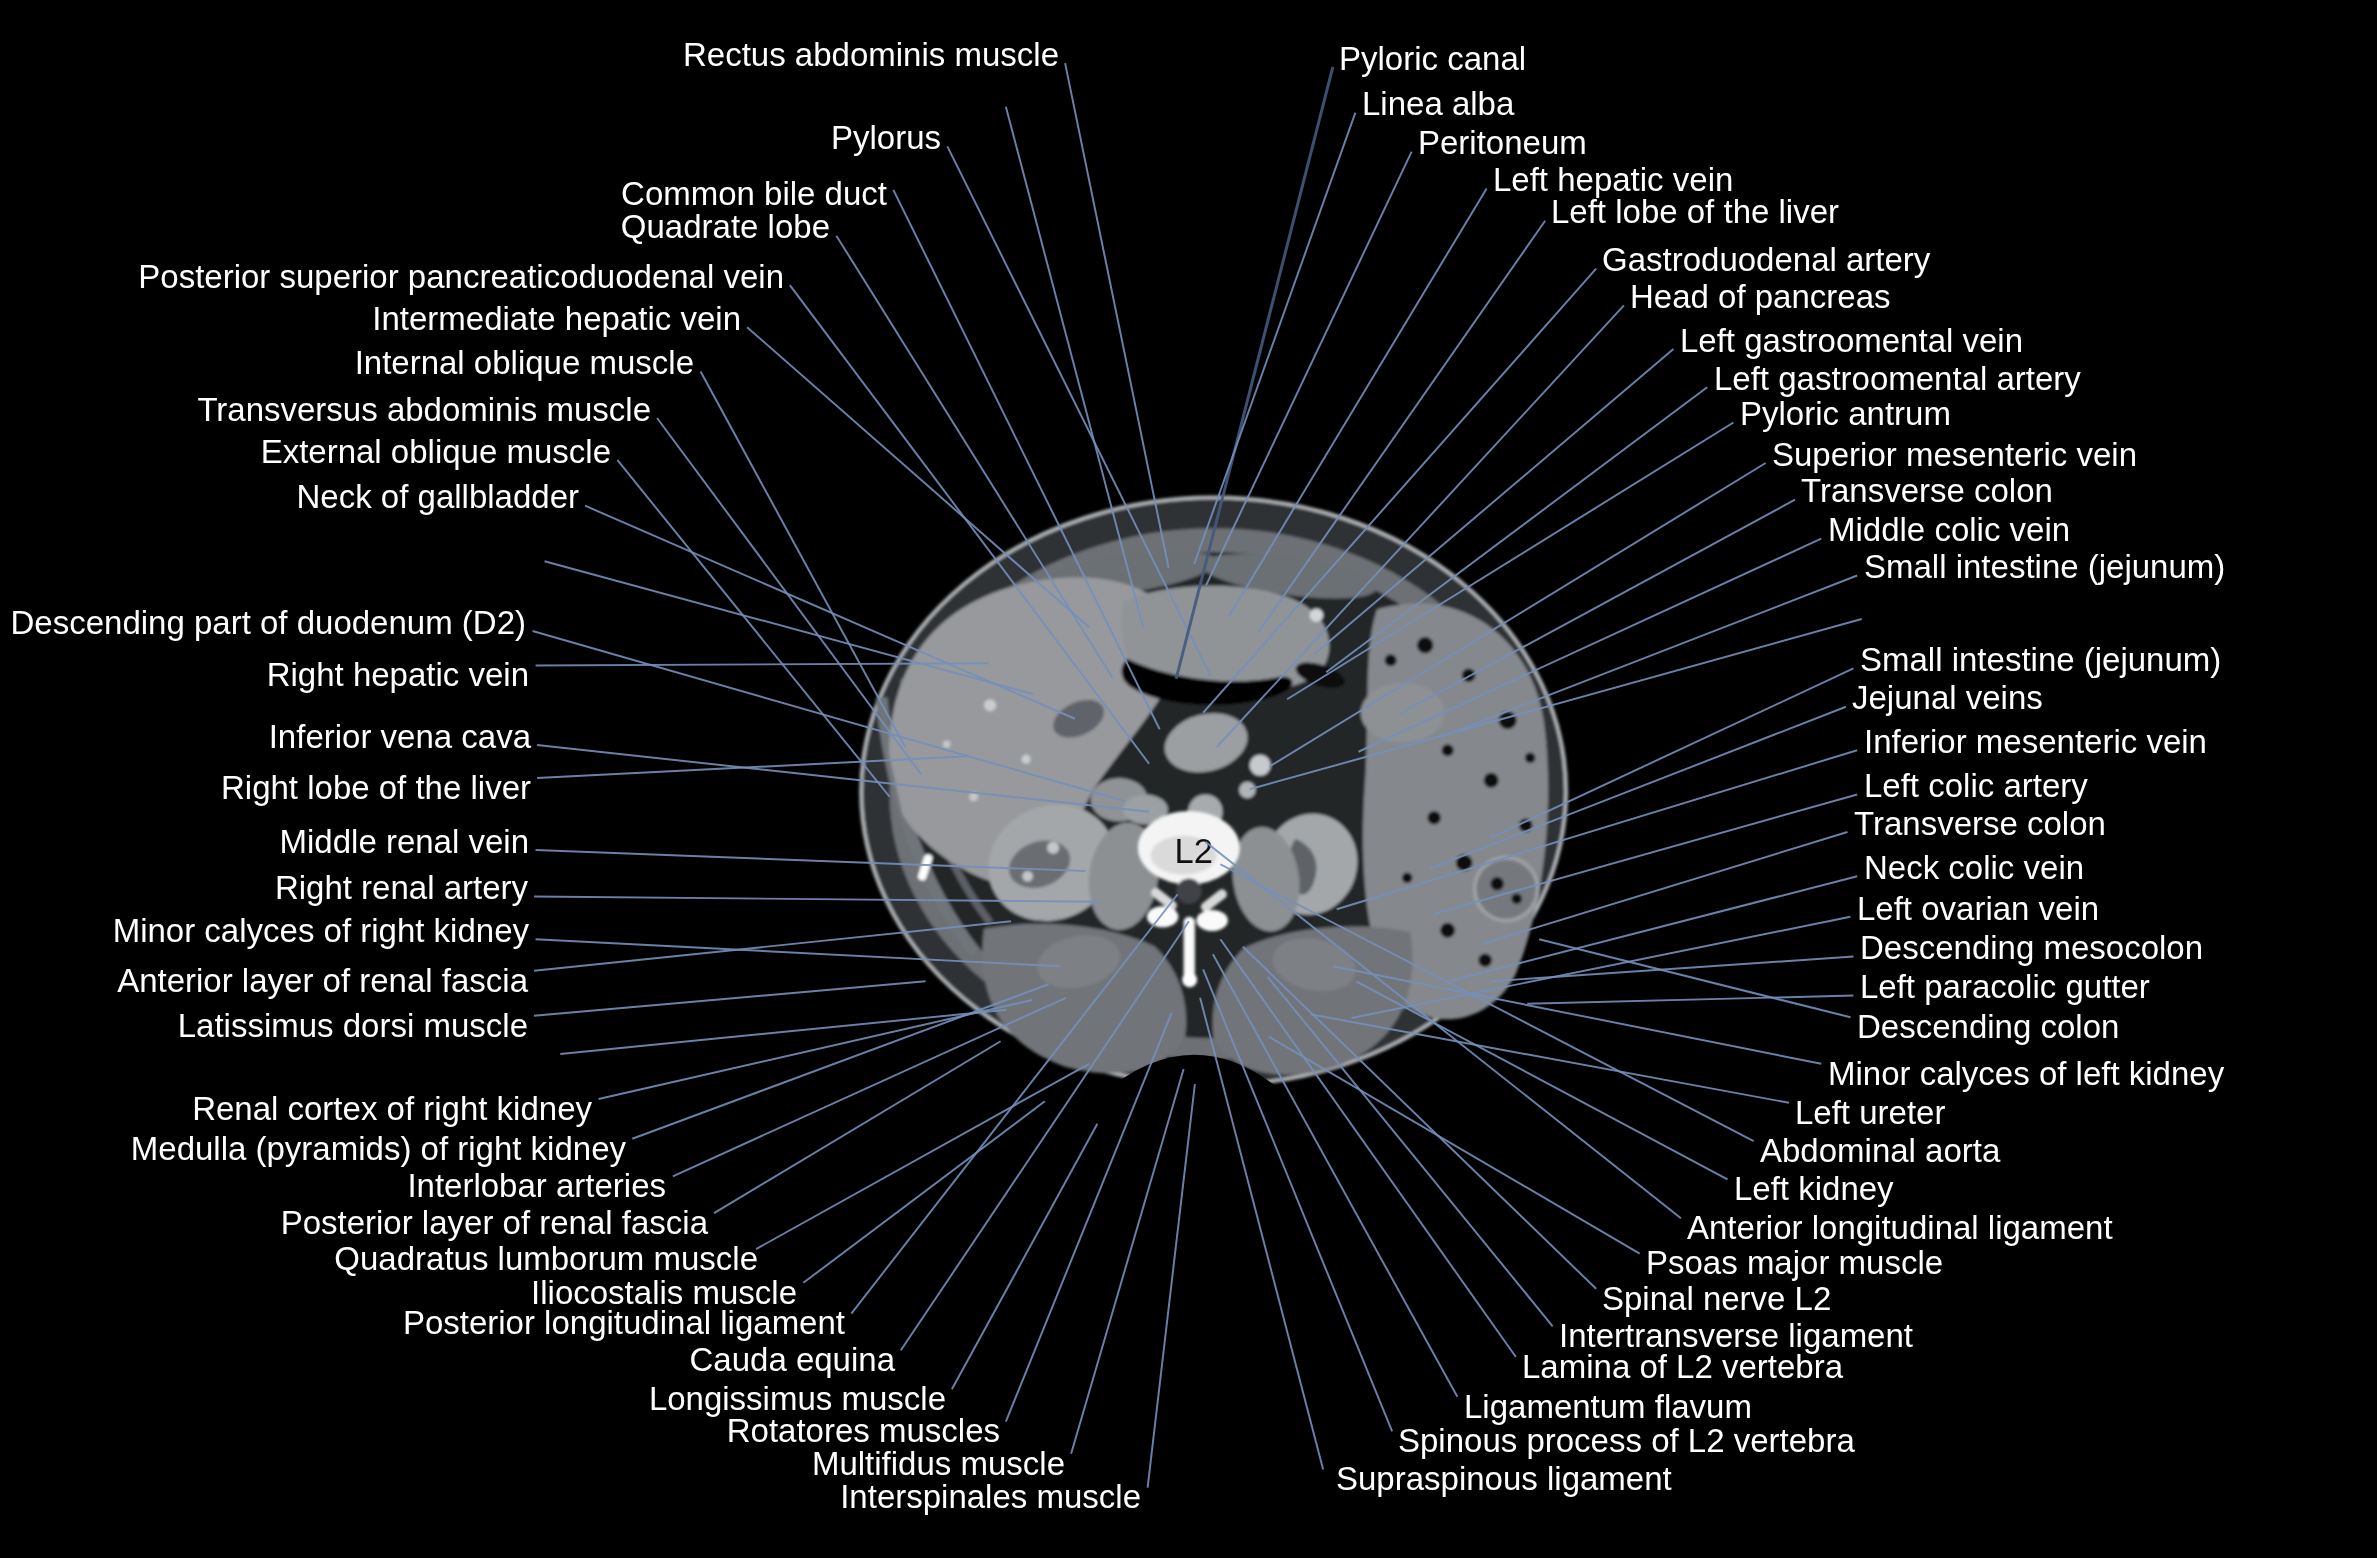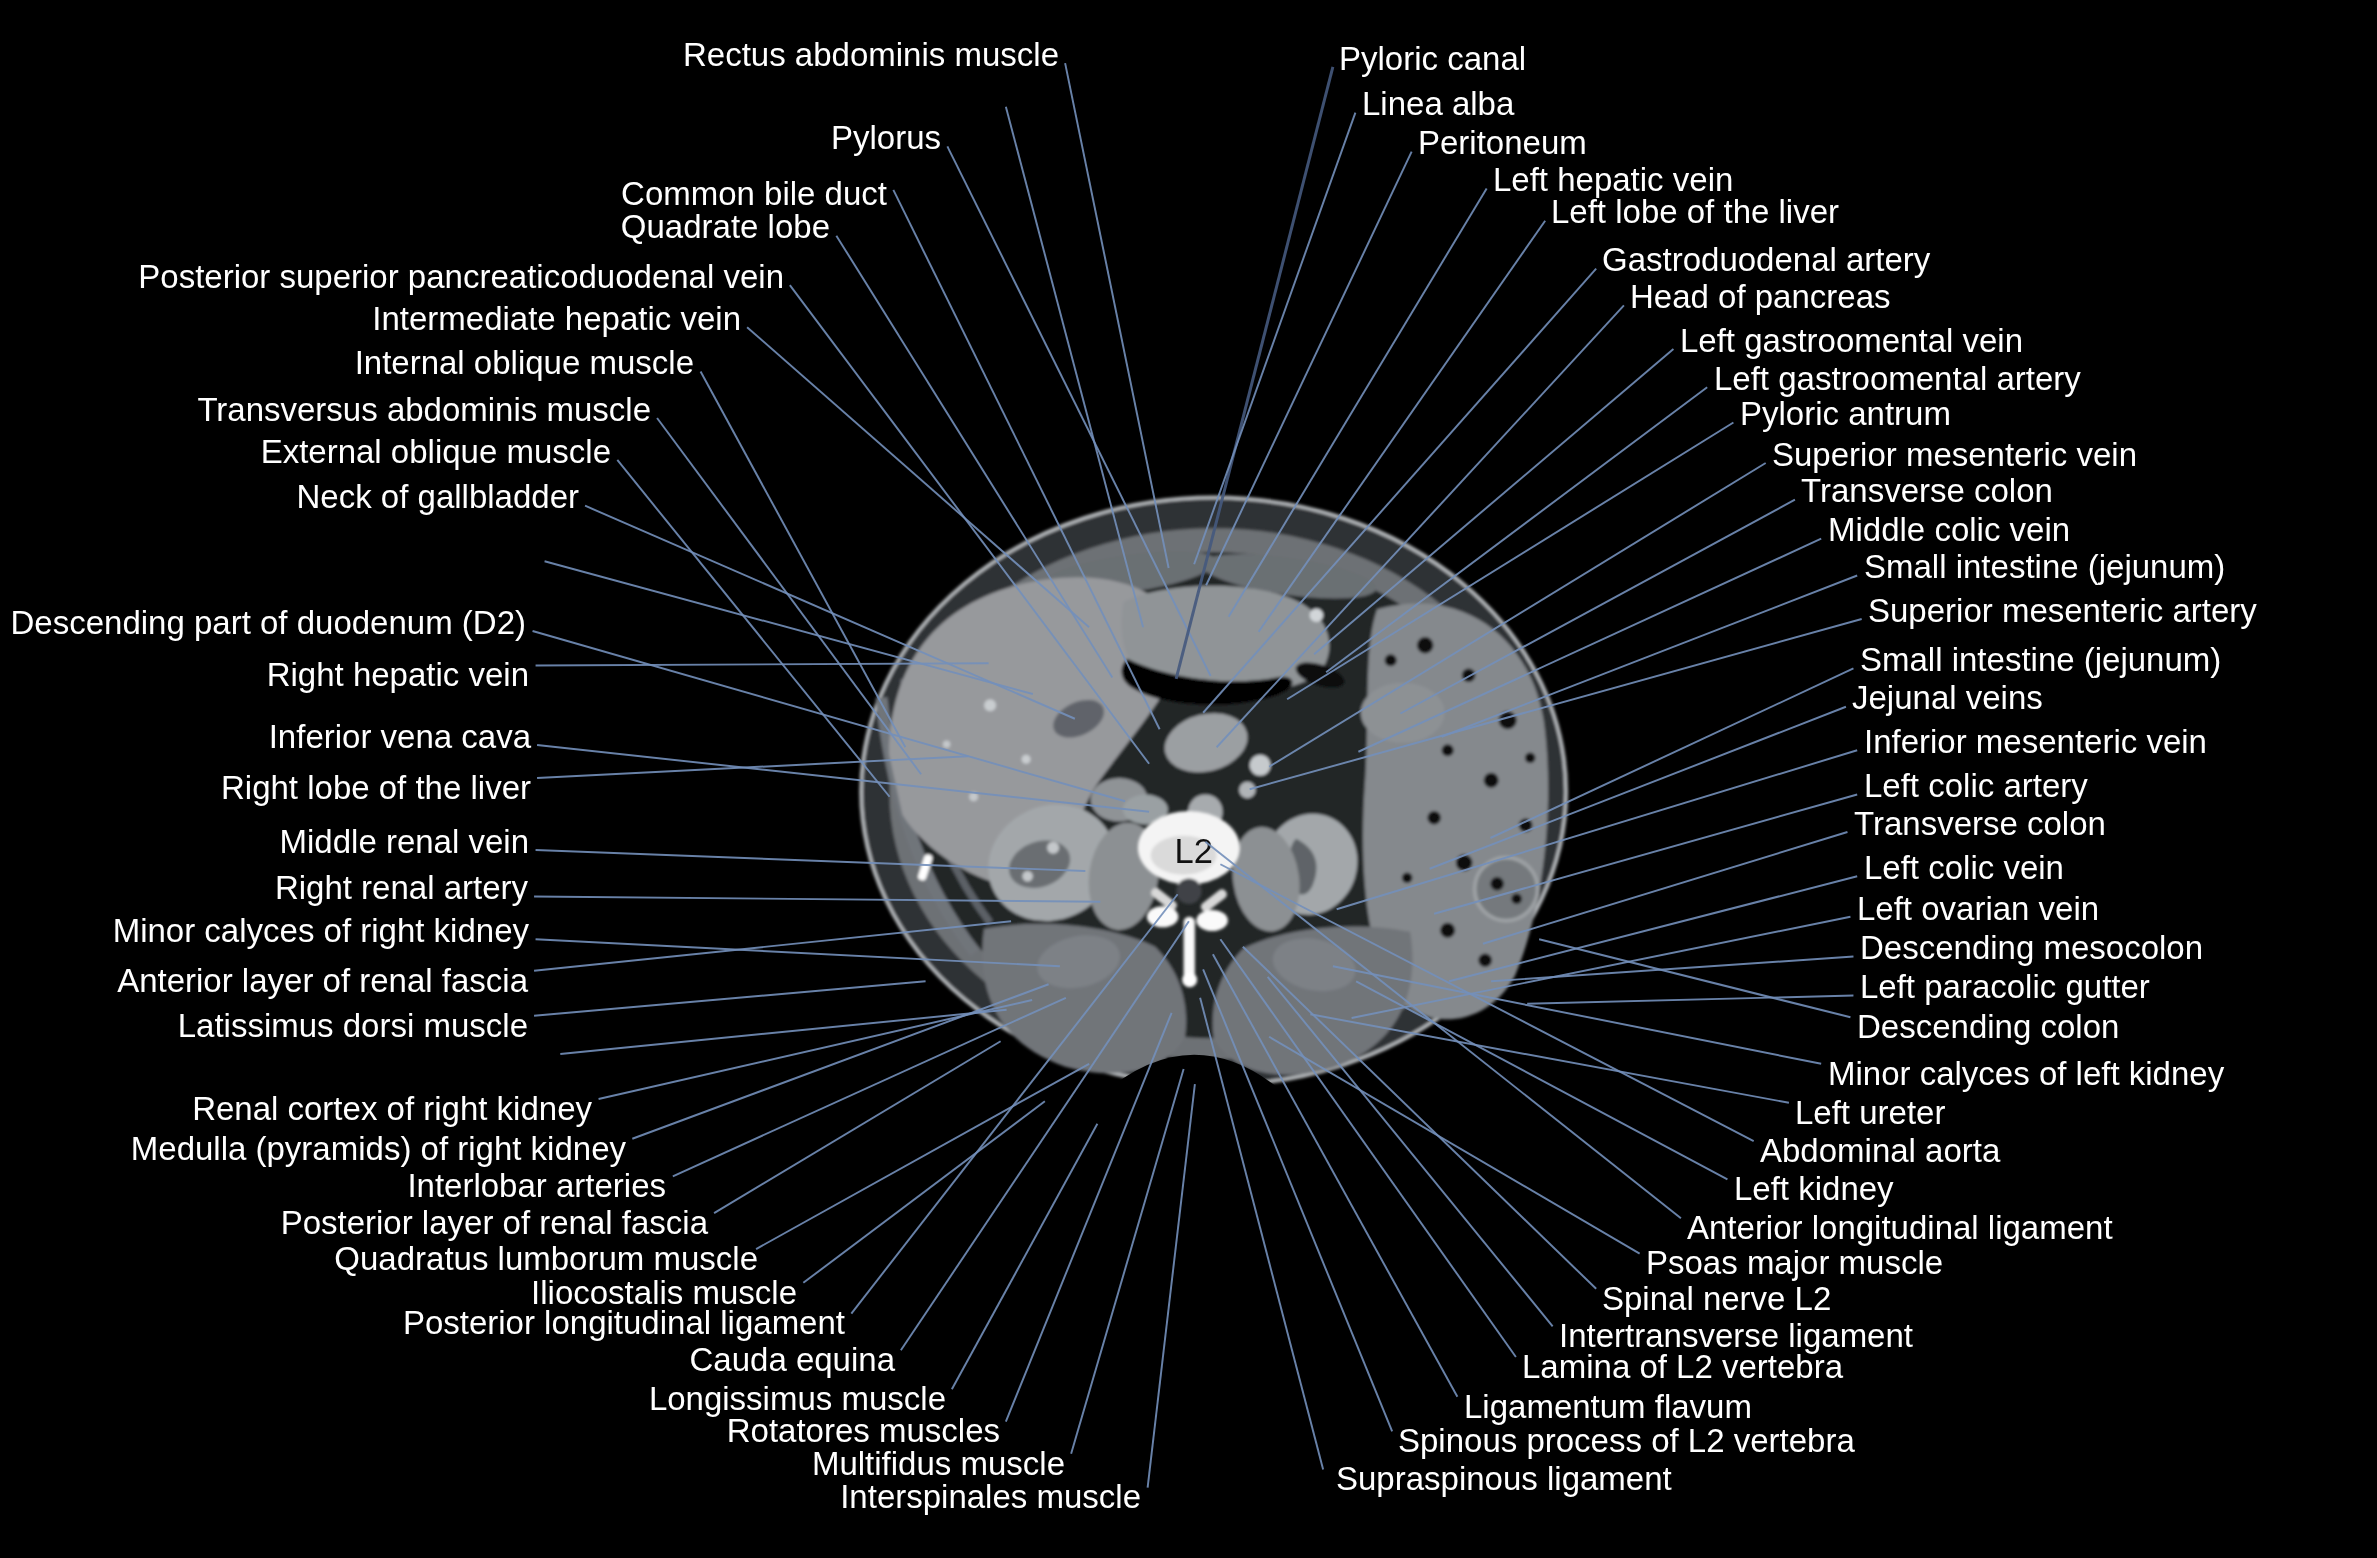--- a/index.html
+++ b/index.html
@@ -229,27 +229,26 @@
       <div class="lbl right" style="top: 191px; left: 1551px;">Left lobe of the liver</div>
       <div class="lbl right" style="top: 239px; left: 1602px;">Gastroduodenal artery</div>
       <div class="lbl right" style="top: 276px; left: 1630px;">Head of pancreas</div>
       <div class="lbl right" style="top: 320px; left: 1680px;">Left gastroomental vein</div>
       <div class="lbl right" style="top: 358px; left: 1714px;">Left gastroomental artery</div>
       <div class="lbl right" style="top: 393px; left: 1740px;">Pyloric antrum</div>
       <div class="lbl right" style="top: 434px; left: 1772px;">Superior mesenteric vein</div>
       <div class="lbl right" style="top: 470px; left: 1801px;">Transverse colon</div>
       <div class="lbl right" style="top: 509px; left: 1828px;">Middle colic vein</div>
       <div class="lbl right" style="top: 546px; left: 1864px;">Small intestine (jejunum)</div>
-      <div class="lbl right" style="top: 590px; left: 1868px;">Superior mesenteric artery</div>
       <div class="lbl right" style="top: 639px; left: 1860px;">Small intestine (jejunum)</div>
       <div class="lbl right" style="top: 677px; left: 1852px;">Jejunal veins</div>
       <div class="lbl right" style="top: 721px; left: 1864px;">Inferior mesenteric vein</div>
       <div class="lbl right" style="top: 765px; left: 1864px;">Left colic artery</div>
       <div class="lbl right" style="top: 803px; left: 1854px;">Transverse colon</div>
-      <div class="lbl right" style="top: 847px; left: 1864px;">Left colic vein</div>
+      <div class="lbl right" style="top: 847px; left: 1864px;">Neck colic vein</div>
       <div class="lbl right" style="top: 888px; left: 1857px;">Left ovarian vein</div>
       <div class="lbl right" style="top: 927px; left: 1860px;">Descending mesocolon</div>
       <div class="lbl right" style="top: 966px; left: 1860px;">Left paracolic gutter</div>
       <div class="lbl right" style="top: 1006px; left: 1857px;">Descending colon</div>
       <div class="lbl right" style="top: 1053px; left: 1828px;">Minor calyces of left kidney</div>
       <div class="lbl right" style="top: 1092px; left: 1795px;">Left ureter</div>
       <div class="lbl right" style="top: 1130px; left: 1760px;">Abdominal aorta</div>
       <div class="lbl right" style="top: 1168px; left: 1734px;">Left kidney</div>
       <div class="lbl right" style="top: 1207px; left: 1687px;">Anterior longitudinal ligament</div>
       <div class="lbl right" style="top: 1242px; left: 1646px;">Psoas major muscle</div>

